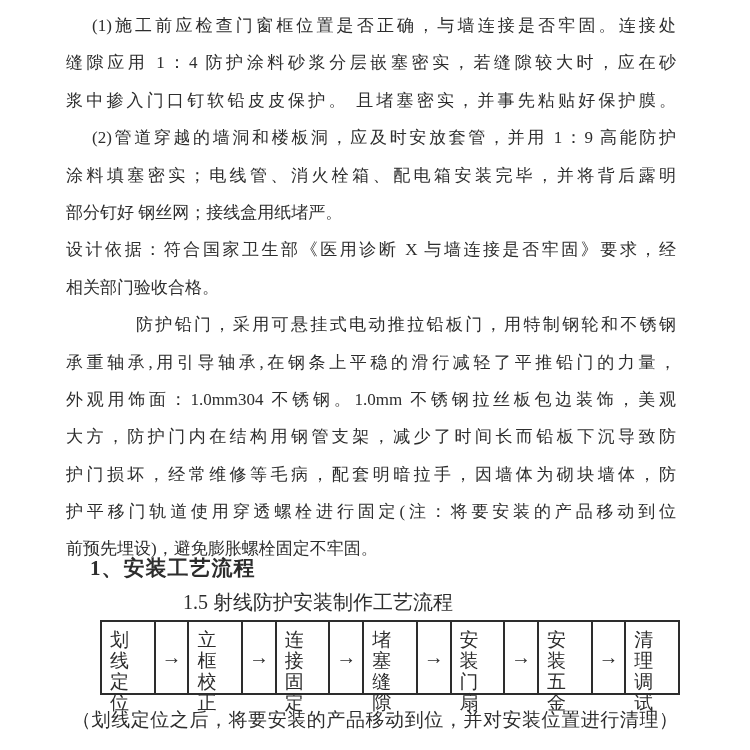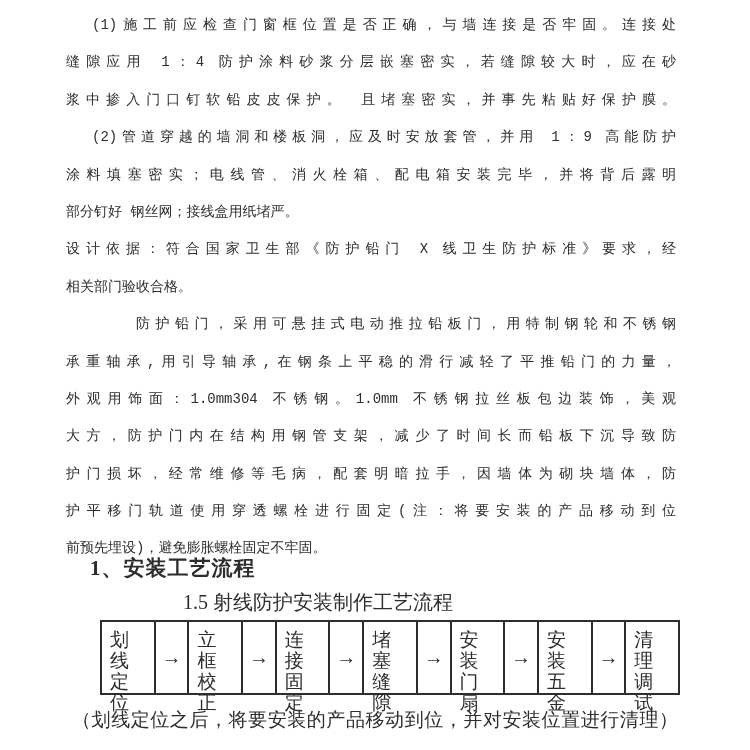--- a/index.html
+++ b/index.html
@@ -18,26 +18,25 @@
   }
   .body-text {
     position: absolute;
     left: 66px;
     top: 7px;
     width: 610px;
   }
   .line {
     height: 37.4px;
     line-height: 37.4px;
-    font-size: 14px;
+    font-size: 17px;
     text-align: justify;
     text-align-last: justify;
     white-space: normal;
     overflow: hidden;
-    font-family: Liberation Mono, monospace;
   }
   .line.noj {
     text-align: right;
     text-align-last: left;
   }
   .ind1 { padding-left: 26px; }
   .ind2 { padding-left: 70px; }
   .heading {
     position: absolute;
     left: 90px;
@@ -104,21 +103,21 @@
 
 <div class="page">
 
   <div class="body-text">
     <div class="line ind1">(1)施工前应检查门窗框位置是否正确，与墙连接是否牢固。连接处</div>
     <div class="line">缝隙应用 1：4 防护涂料砂浆分层嵌塞密实，若缝隙较大时，应在砂</div>
     <div class="line">浆中掺入门口钉软铅皮皮保护。 且堵塞密实，并事先粘贴好保护膜。</div>
     <div class="line ind1">(2)管道穿越的墙洞和楼板洞，应及时安放套管，并用 1：9 高能防护</div>
     <div class="line">涂料填塞密实；电线管、消火栓箱、配电箱安装完毕，并将背后露明</div>
     <div class="line noj">部分钉好 钢丝网；接线盒用纸堵严。</div>
-    <div class="line">设计依据：符合国家卫生部《防护铅门 X 线卫生防护标准》要求，经</div>
+    <div class="line">设计依据：符合国家卫生部《医用诊断 X 与墙连接是否牢固》要求，经</div>
     <div class="line noj">相关部门验收合格。</div>
     <div class="line ind2">防护铅门，采用可悬挂式电动推拉铅板门，用特制钢轮和不锈钢</div>
     <div class="line">承重轴承,用引导轴承,在钢条上平稳的滑行减轻了平推铅门的力量，</div>
     <div class="line">外观用饰面：1.0mm304 不锈钢。1.0mm 不锈钢拉丝板包边装饰，美观</div>
     <div class="line">大方，防护门内在结构用钢管支架，减少了时间长而铅板下沉导致防</div>
     <div class="line">护门损坏，经常维修等毛病，配套明暗拉手，因墙体为砌块墙体，防</div>
     <div class="line">护平移门轨道使用穿透螺栓进行固定(注：将要安装的产品移动到位</div>
     <div class="line noj">前预先埋设)，避免膨胀螺栓固定不牢固。</div>
   </div>
 

